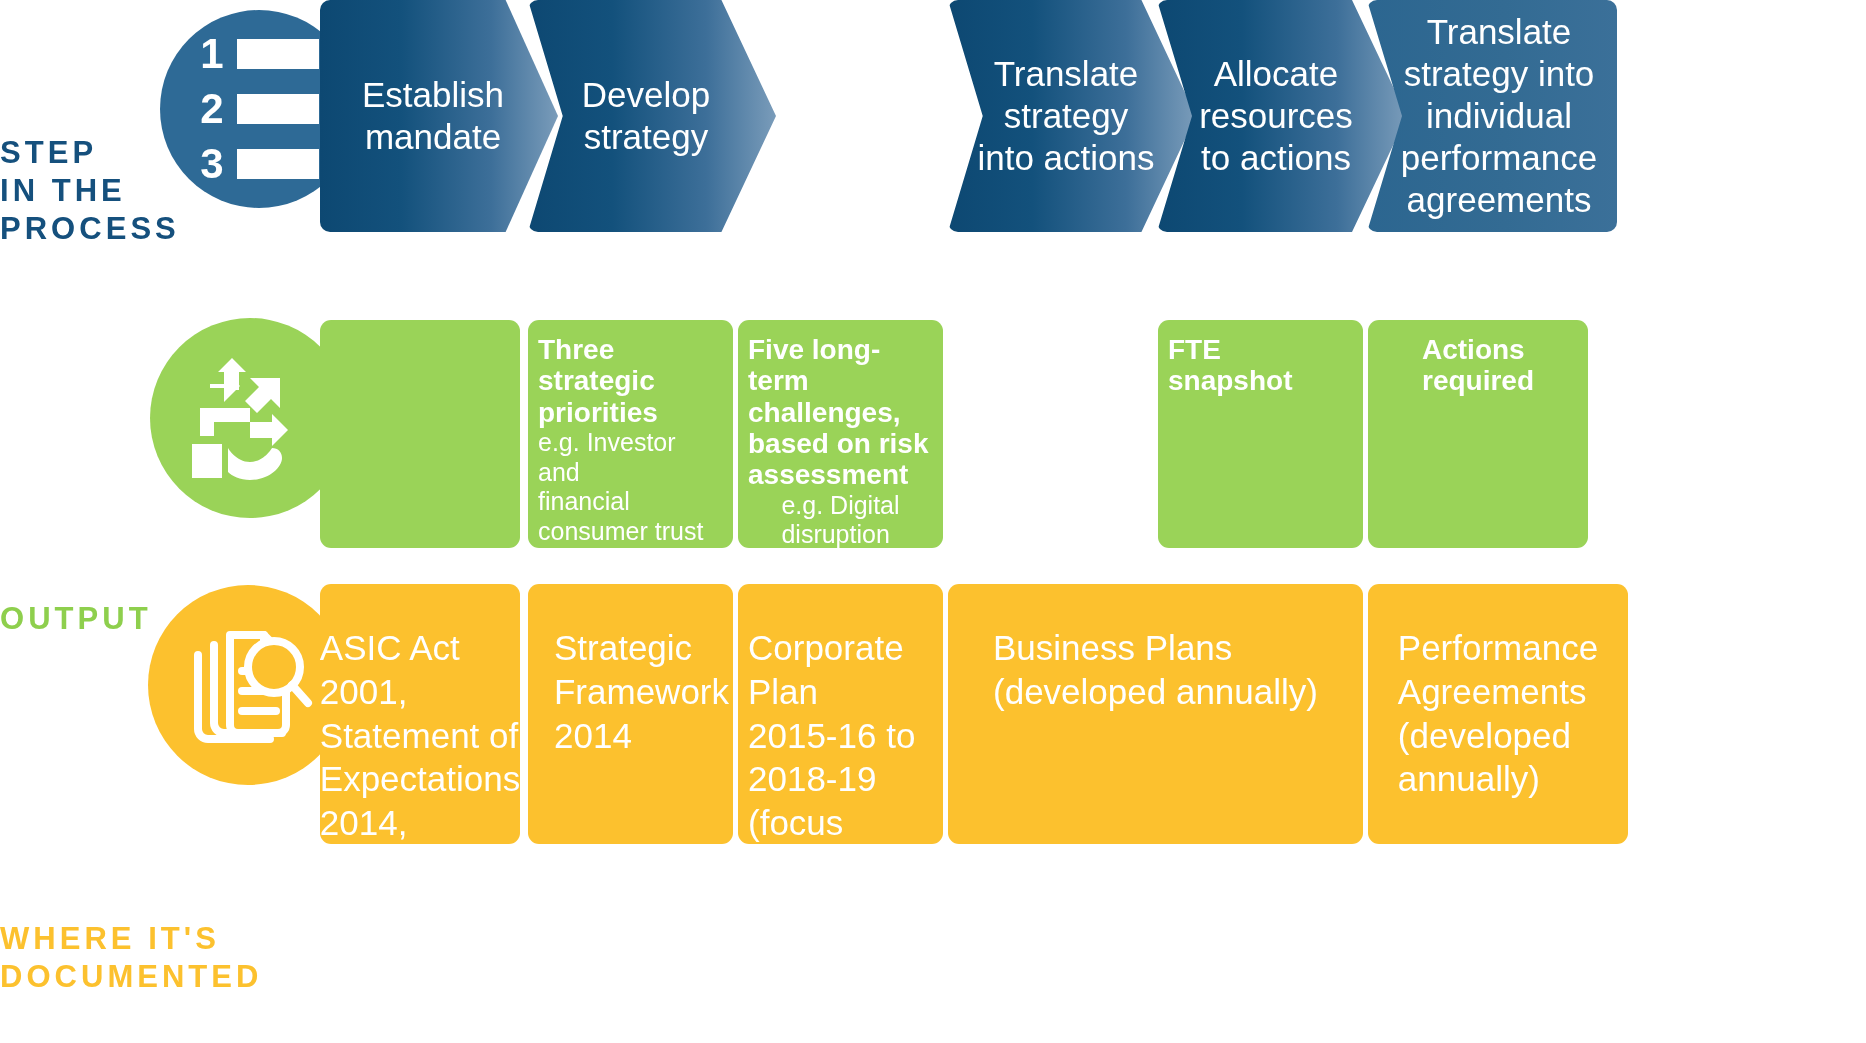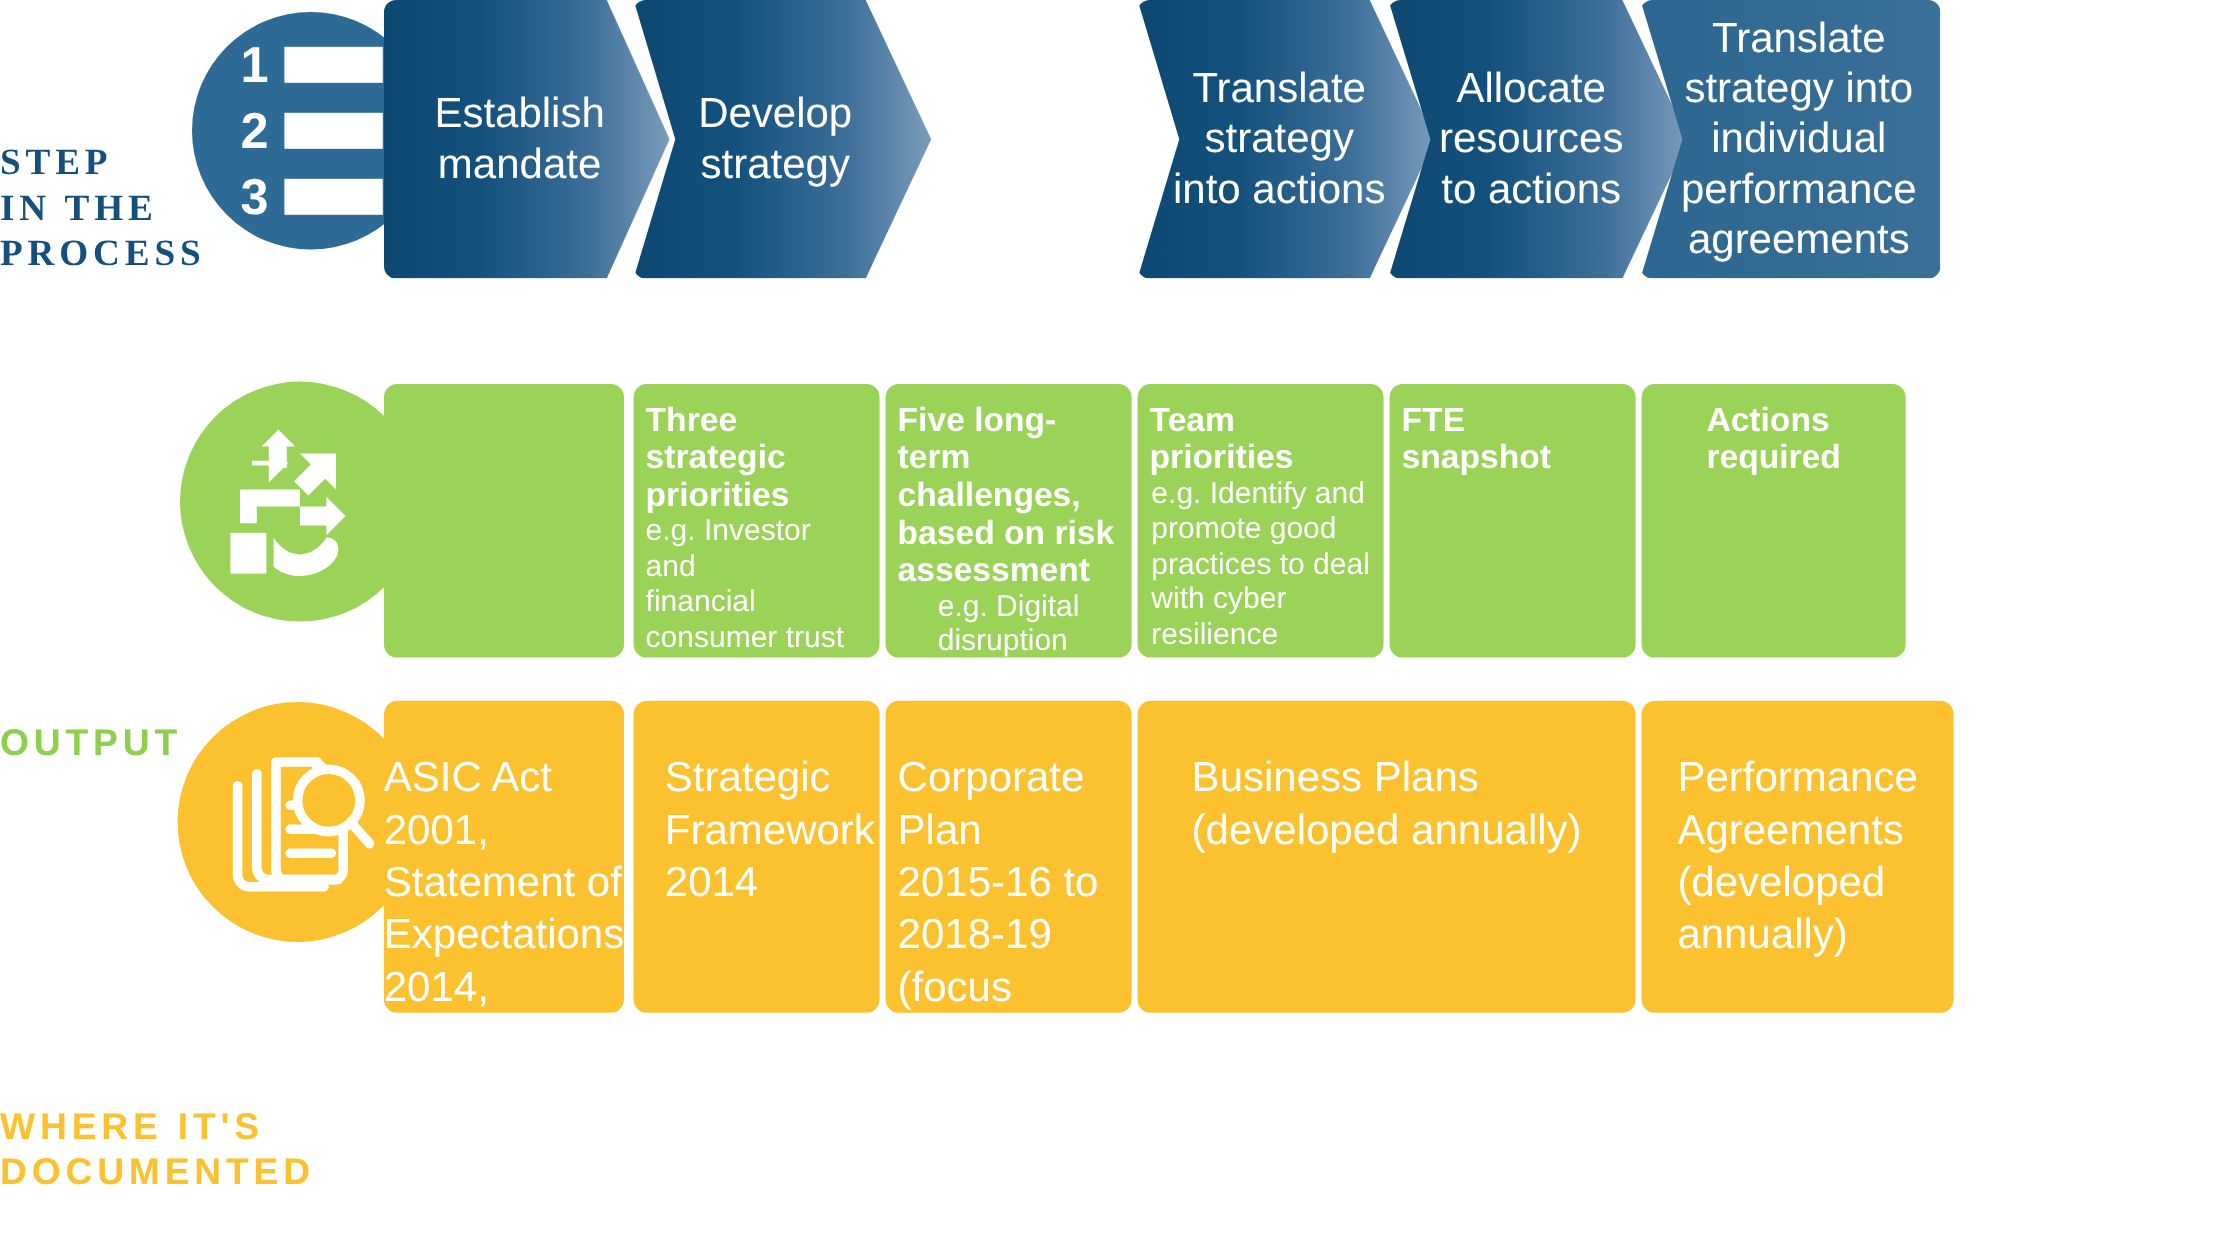--- a/index.html
+++ b/index.html
@@ -14,21 +14,21 @@
   
   .row-label {
     position: absolute;
     font-weight: bold;
     letter-spacing: 0.13em;
     line-height: 1.22;
     font-size: 31px;
     text-transform: uppercase;
     white-space: pre-line;
   }
-  .row-label.blue   { color: #15507d; left: 0px;  top: 116px; font-family: Liberation Serif, serif; }
+  .row-label.blue   { color: #15507d; left: 0px;  top: 134px; }
   .row-label.green  { color: #8ecf4d; left: 0px;  top: 600px; }
   .row-label.orange { color: #fcc12e; left: 0px;  top: 920px; }
 
   
   .circle {
     position: absolute;
     border-radius: 50%;
     display: flex; align-items: center; justify-content: center;
     box-shadow: 0 0 0 4px #ffffff;
   }
@@ -179,28 +179,20 @@
 and confidence</div>
   </div>
   <div class="panel green" style="left:738px; width:205px;">
     <div class="head">Five long-term
 challenges,
 based on risk
 assessment</div>
     <div class="sub">e.g. Digital
 disruption</div>
   </div>
-  <div class="panel green" style="left:948px; width:205px;">
-    <div class="head">Team priorities</div>
-    <div class="sub">e.g. Identify and
-promote good
-practices to deal
-with cyber
-resilience</div>
-  </div>
   <div class="panel green" style="left:1158px; width:205px;">
     <div class="head">FTE snapshot</div>
     <div class="sub"></div>
   </div>
   <div class="panel green" style="left:1368px; width:220px;">
     <div class="head">Actions
 required</div>
     <div class="sub"></div>
   </div>
 

